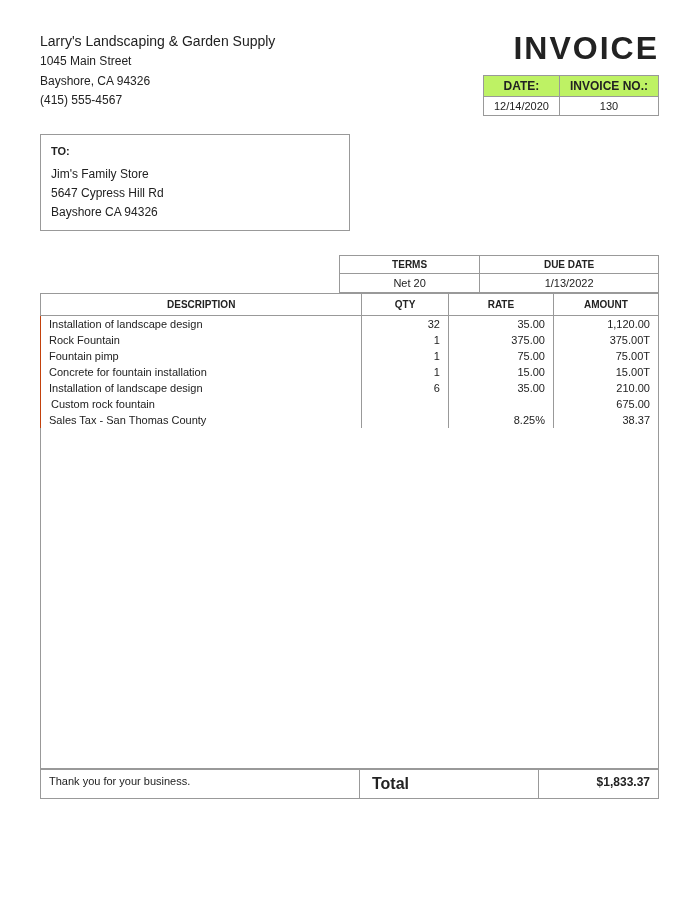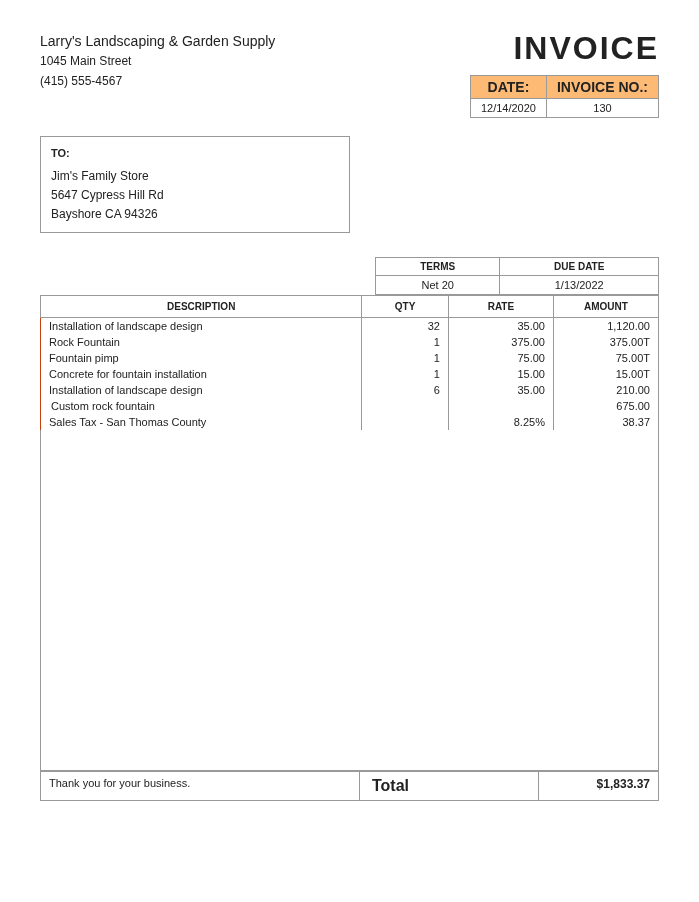--- a/index.html
+++ b/index.html
@@ -38,24 +38,24 @@
     .invoice-meta-table {
       border-collapse: collapse;
       font-size: 11px;
     }
     .invoice-meta-table th, .invoice-meta-table td {
       border: 1px solid #999;
       padding: 3px 10px;
       text-align: center;
     }
     .invoice-meta-table th {
-      background: #fdba74;
+      background: #bef264;
       font-weight: bold;
       text-transform: uppercase;
-      font-size: 14px;
+      font-size: 12px;
     }
     .to-section {
       margin: 18px 0 24px 0;
     }
     .to-box {
       border: 1px solid #999;
       width: 310px;
       min-height: 90px;
       padding: 8px 10px;
       font-size: 12px;
@@ -67,21 +67,21 @@
       margin-bottom: 4px;
     }
     .terms-section {
       display: flex;
       justify-content: flex-end;
       margin-bottom: 0;
     }
     .terms-table {
       border-collapse: collapse;
       font-size: 11px;
-      width: 284px;
+      width: 320px;
       padding-left: 18px;
     }
     .terms-table th, .terms-table td {
       border: 1px solid #999;
       padding: 3px 10px;
       text-align: center;
     }
     .terms-table th {
       font-weight: bold;
       text-transform: uppercase;
@@ -165,20 +165,21 @@
       margin-top: 0;
     }
   </style>
 </head>
 <body>
 
 <div class="header-section">
   <div class="company-info">
     <div class="company-name">Larry's Landscaping &amp; Garden Supply</div>
     <div>1045 Main Street</div>
+    <div>Bayshore, CA 94326</div>
     <div>(415) 555-4567</div>
   </div>
   <div class="invoice-right">
     <div class="invoice-title">INVOICE</div>
     <table class="invoice-meta-table">
       <tbody>
           <tr>
         <th>DATE:</th>
         <th>INVOICE NO.:</th>
       </tr>

